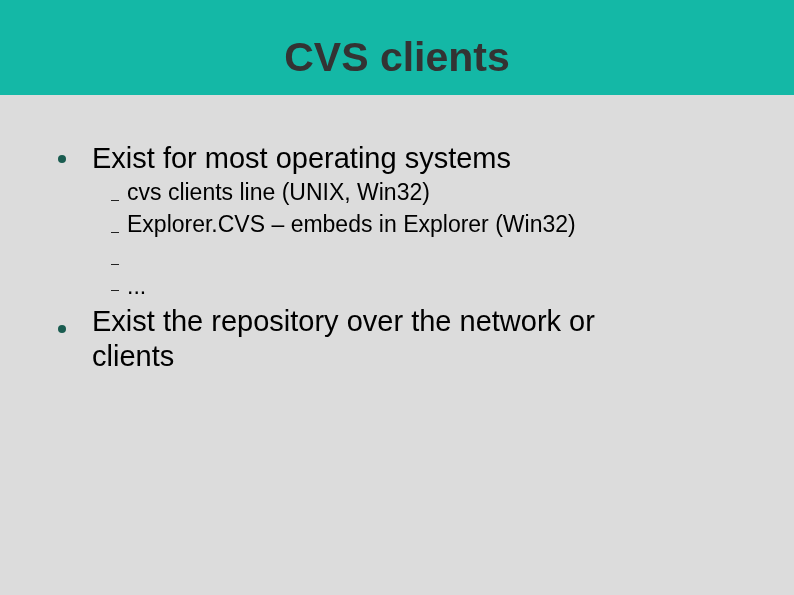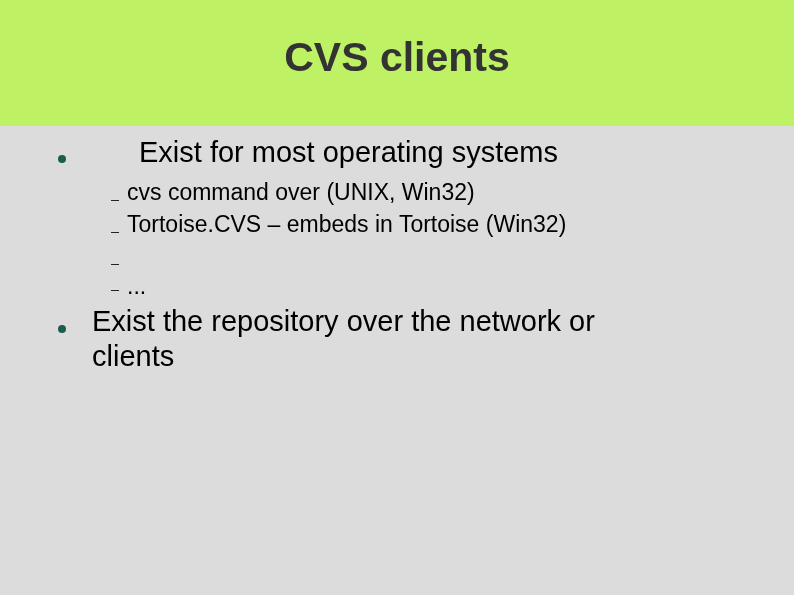--- a/index.html
+++ b/index.html
@@ -3,22 +3,22 @@
   <meta charset="utf-8">
   <style>
     html, body { margin: 0; padding: 0; }
     body {
       width: 794px; height: 595px; overflow: hidden;
       background: #dcdcdc;
       font-family: "Liberation Sans", sans-serif;
       position: relative;
     }
     .header {
-      position: absolute; left: 0; top: 0; width: 794px; height: 126px;
-      background: #bef264;
+      position: absolute; left: 0; top: 0; width: 794px; height: 95px;
+      background: #14b8a6;
     }
     .title {
       position: absolute; left: 0; width: 794px; top: 34px;
       text-align: center; font-size: 41px; font-weight: bold;
       color: #333333; letter-spacing: 0px;
     }
     .content { position: absolute; left: 0; top: 127px; width: 794px; height: 468px; }
     .l1 {
       position: absolute; left: 92px; font-size: 29px; color: #000;
       line-height: 35px; white-space: nowrap;
@@ -37,27 +37,27 @@
   </style>
 </head>
 <body>
 
 <div class="header">
   <div class="title">CVS clients</div>
 </div>
 
 <div class="content">
   <span class="dot" style="left:58px; top:28px;"></span>
-  <div class="l1" style="top:8px;margin-left:47px;">Exist for most operating systems</div>
+  <div class="l1" style="top:14px;">Exist for most operating systems</div>
 
   <span class="dash" style="left:111px; top:73px;"></span>
-  <div class="l2" style="top:52px;">cvs command over (UNIX, Win32)</div>
+  <div class="l2" style="top:52px;">cvs clients line (UNIX, Win32)</div>
 
   <span class="dash" style="left:111px; top:105px;"></span>
-  <div class="l2" style="top:84px;">Tortoise.CVS – embeds in Tortoise (Win32)</div>
+  <div class="l2" style="top:84px;">Explorer.CVS – embeds in Explorer (Win32)</div>
 
   <span class="dash" style="left:111px; top:137px;"></span>
 
   <span class="dash" style="left:111px; top:163px;"></span>
   <div class="l2" style="top:146px;">...</div>
 
   <span class="dot" style="left:58px; top:198px;"></span>
   <div class="l1" style="top:177px;">Exist the repository over the network or</div>
   <div class="l1" style="top:212px;">clients</div>
 </div>

